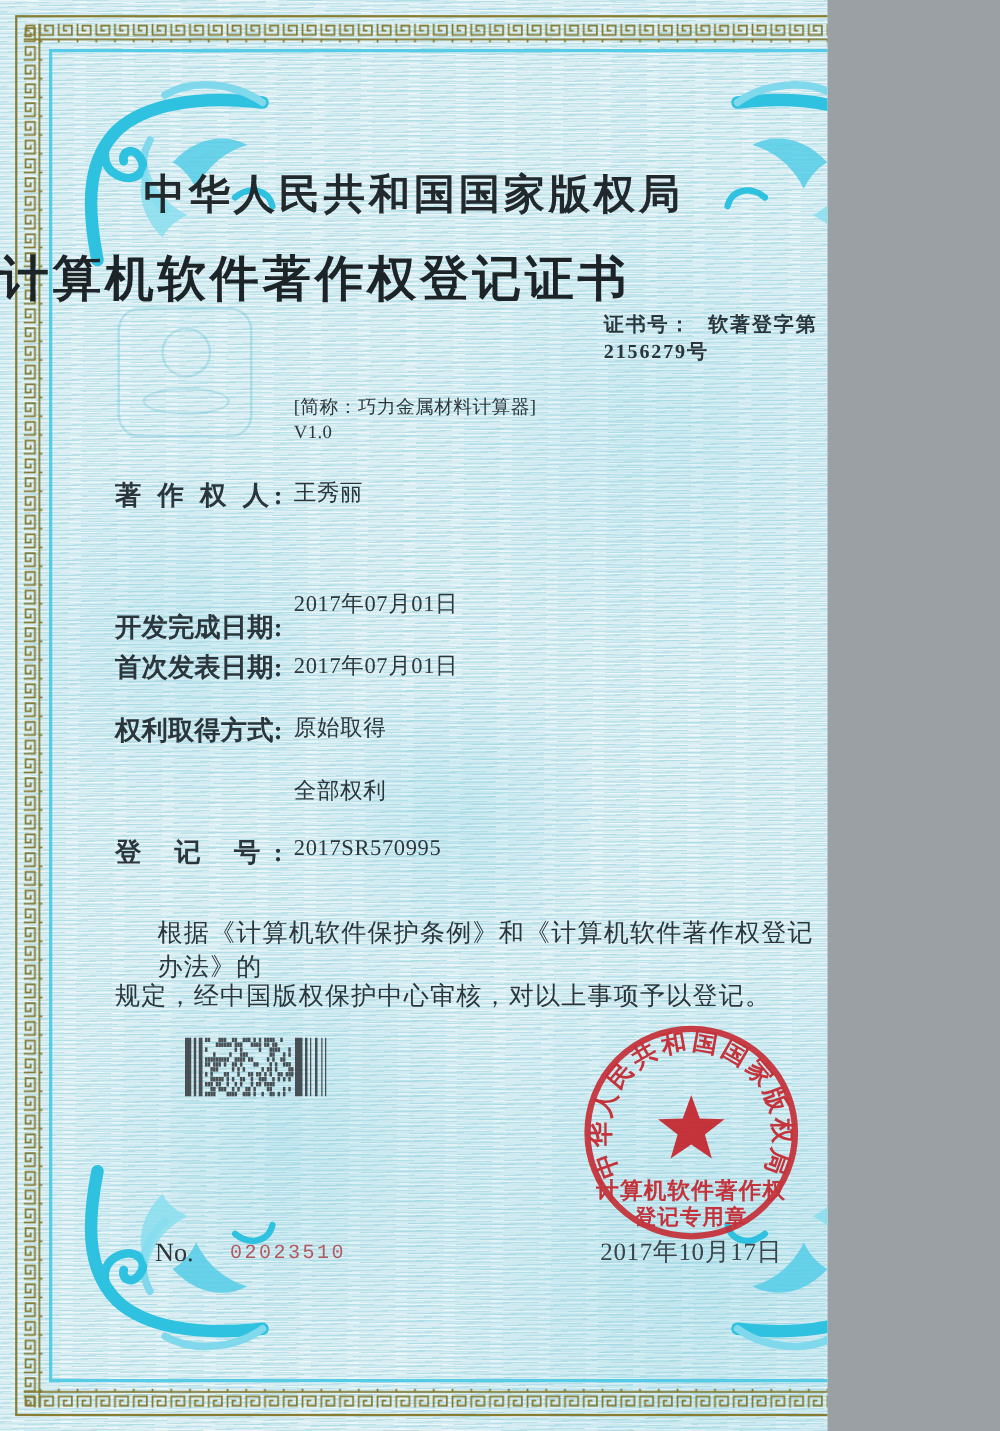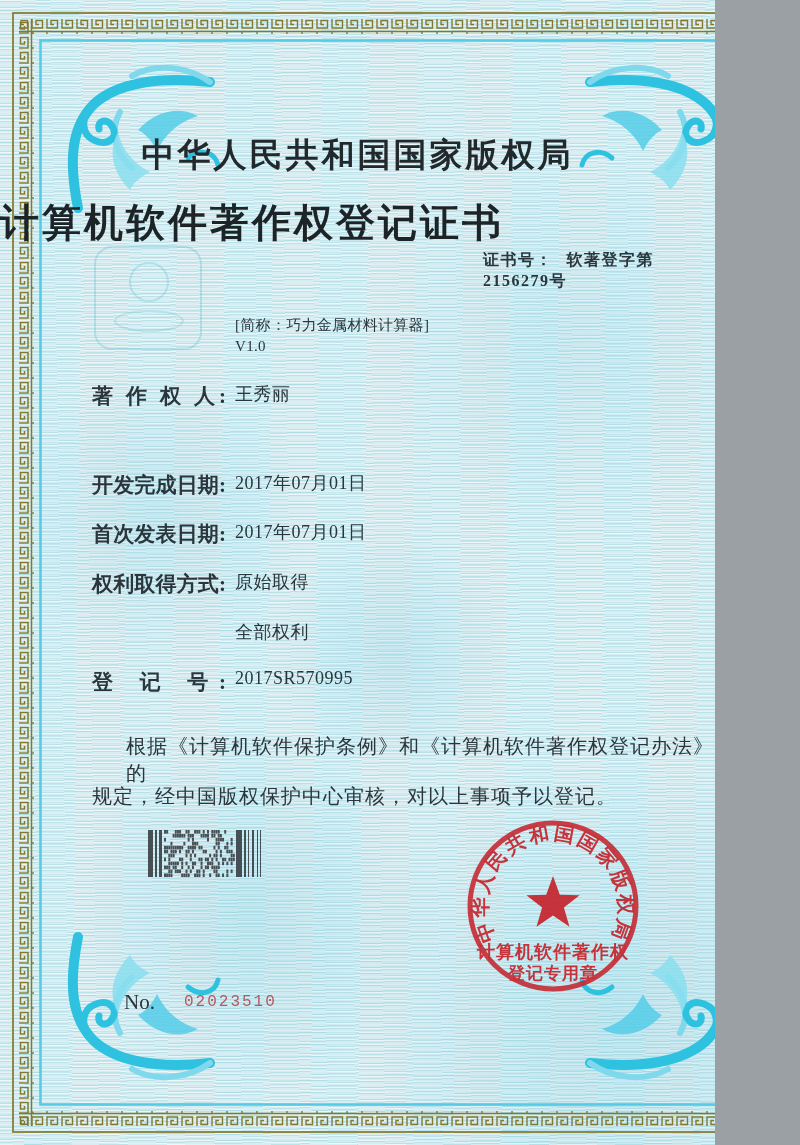--- a/index.html
+++ b/index.html
@@ -4,21 +4,21 @@
 <style>
   :root{
     --ink:#2a363c;
     --seal-red:#c5262e;
     --olive:#83792e;
     --cyan:#35c3e0;
     --serial-red:#b2595f;
   }
   html,body{margin:0;padding:0;background:#9aa0a4;}
   .page{
-    position:relative;width:715px;height:1145px;overflow:hidden;
+    position:relative;width:662px;height:1145px;overflow:hidden;
     font-family:"Liberation Serif","DejaVu Serif",serif;
     background:#d8edf2;
   }
   
   .bg-lines{
     position:absolute;inset:0;
     background:
       repeating-linear-gradient(1.2deg, rgba(255,255,255,.55) 0 1px, rgba(255,255,255,0) 1px 4px),
       repeating-linear-gradient(-2deg, rgba(122,198,214,.30) 0 1px, rgba(122,198,214,0) 1px 3px),
       repeating-linear-gradient(0.4deg, rgba(150,214,228,.25) 0 1px, rgba(150,214,228,0) 1px 6px);
@@ -121,21 +121,21 @@
     <span>证书号：</span>
     <span style="padding-left:8px">软著登字第2156279号</span>
   </div>
 
   <div class="f-value small-line abs" style="top:316px">[简称：巧力金属材料计算器]</div>
   <div class="f-value small-line abs" style="top:338px">V1.0</div>
 
   <div class="f-label abs" style="top:382px">著 作 权 人:</div>
   <div class="f-value abs" style="top:382px">王秀丽</div>
 
-  <div class="f-label abs" style="top:471px">开发完成日期:</div>
+  <div class="f-label abs" style="top:488px">开发完成日期:</div>
   <div class="f-value abs" style="top:471px">2017年07月01日</div>
 
   <div class="f-label abs" style="top:520px">首次发表日期:</div>
   <div class="f-value abs" style="top:520px">2017年07月01日</div>
 
   <div class="f-label abs" style="top:570px">权利取得方式:</div>
   <div class="f-value abs" style="top:570px">原始取得</div>
 
   <div class="f-value abs" style="top:620px">全部权利</div>
 
@@ -341,17 +341,18 @@
     <circle cx="553" cy="906" r="83" fill="none" stroke="#c5262e" stroke-width="5" opacity=".95"></circle>
     <path id="sealArc" d="M498.9,943.9 A66,66 0 1 1 607.1,943.9" fill="none"></path>
     <text font-size="20" fill="#c5262e" font-weight="bold" letter-spacing="3" font-family="Liberation Serif, serif">
       <textPath href="#sealArc" startOffset="50%" text-anchor="middle">中华人民共和国国家版权局</textPath>
     </text>
     <polygon fill="#c5262e" points="553,876 546.2,894.7 526.4,895.3 542.1,907.6 536.5,926.7 553,915.5 569.5,926.7 563.9,907.6 579.6,895.3 559.8,894.7"></polygon>
     <text x="553" y="958" text-anchor="middle" font-size="18" font-weight="bold" fill="#c5262e" letter-spacing="1" font-family="Liberation Serif, serif">计算机软件著作权</text>
     <text x="553" y="979" text-anchor="middle" font-size="17" font-weight="bold" fill="#c5262e" letter-spacing="1" font-family="Liberation Serif, serif">登记专用章</text>
   </svg>
 
+  <div class="issue-date abs">2017年10月17日</div>
 
   <div class="serial-label abs">No.</div>
   <div class="serial-number abs">02023510</div>
 
 </div>
 
 </body></html>

